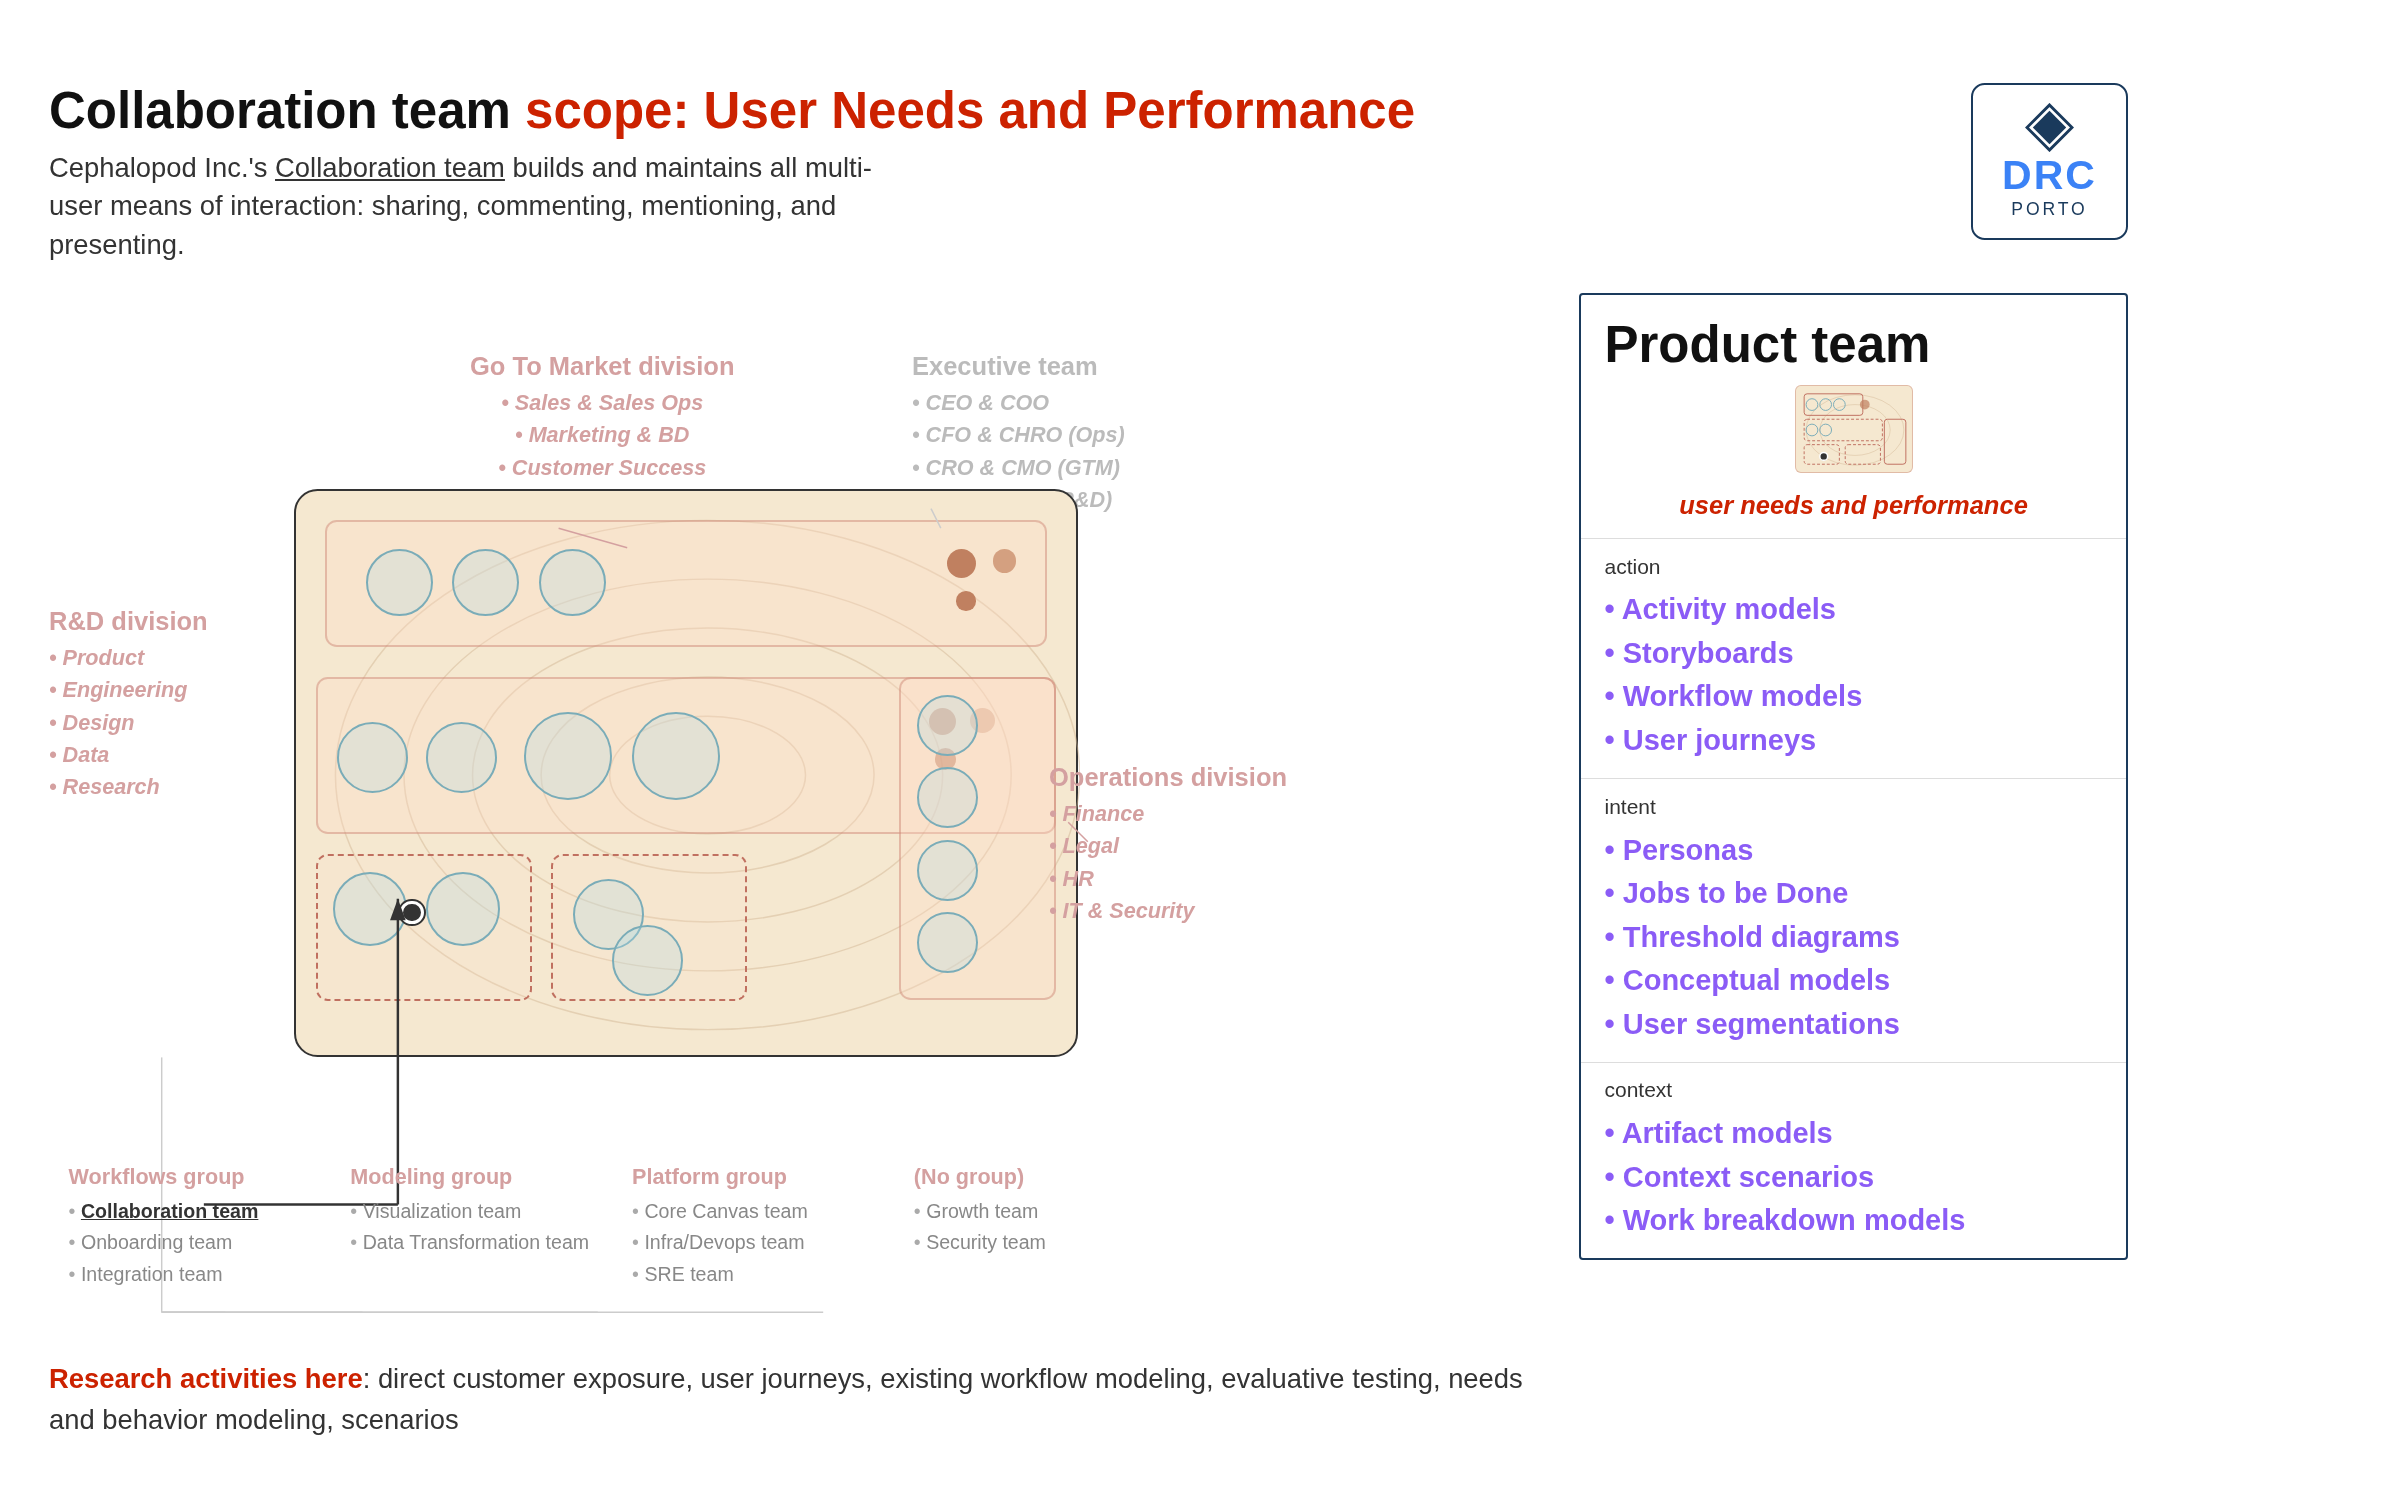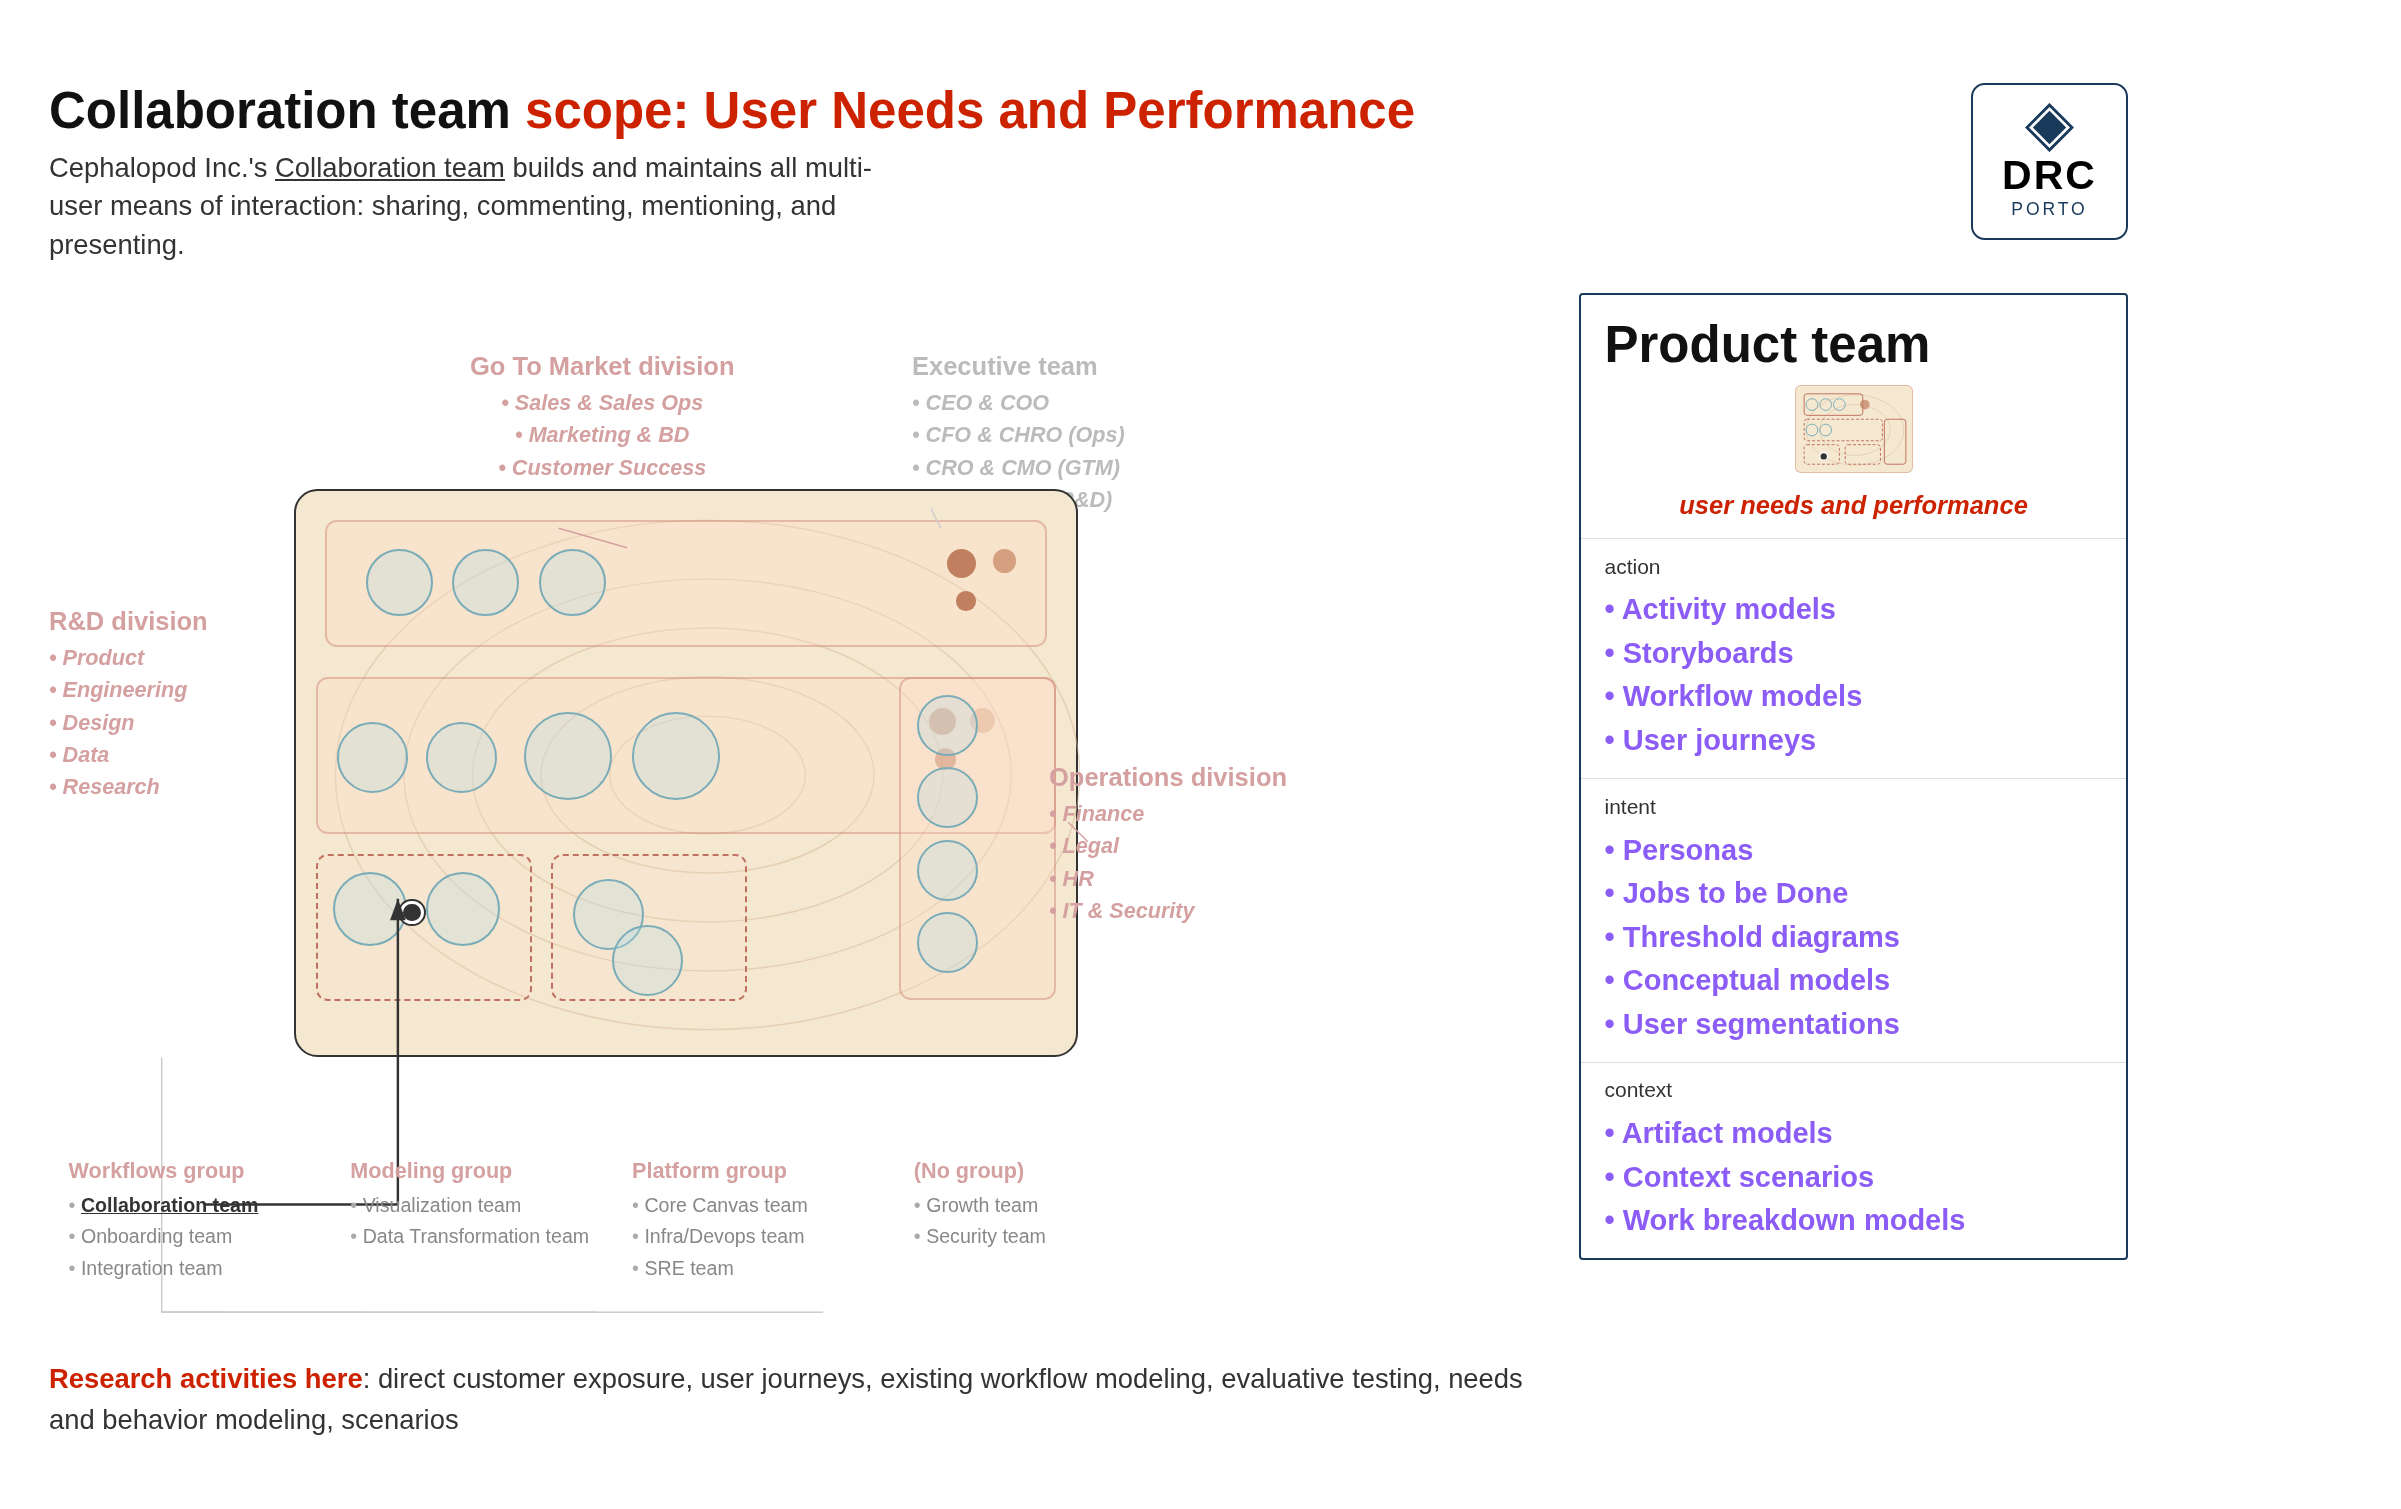--- a/index.html
+++ b/index.html
@@ -52,21 +52,21 @@
       display: flex;
       flex-direction: column;
       align-items: center;
       justify-content: center;
       background: #fff;
       flex-shrink: 0;
     }
     .logo-text-drc {
       font-size: 41px;
       font-weight: 900;
-      color: #000000;
+      color: #3b82f6;
       letter-spacing: 2px;
     }
     .logo-text-porto {
       font-size: 17.6px;
       color: #1a3a5c;
       letter-spacing: 2.9px;
     }
 
     
     .main-content {
@@ -485,21 +485,21 @@
       <div class="division-label ops-label">
         <span>Operations division</span>
         <ul class="division-sub">
           <li><span>Finance</span></li>
           <li><span>Legal</span></li>
           <li><span>HR</span></li>
           <li><span>IT &amp; Security</span></li>
         </ul>
       </div>
 
-      <div class="groups-row" style="position:absolute;bottom:185px;left:0;width:1127px;display:flex;gap:0;">
+      <div class="groups-row" style="position:absolute;bottom:179px;left:0;width:1127px;display:flex;gap:0;">
 
         <div class="group-col" style="flex:1;">
           <div class="group-title">Workflows group</div>
           <ul class="group-items">
             <li><span class="bold-underline">Collaboration team</span></li>
             <li><span>Onboarding team</span></li>
             <li><span>Integration team</span></li>
           </ul>
         </div>
 

